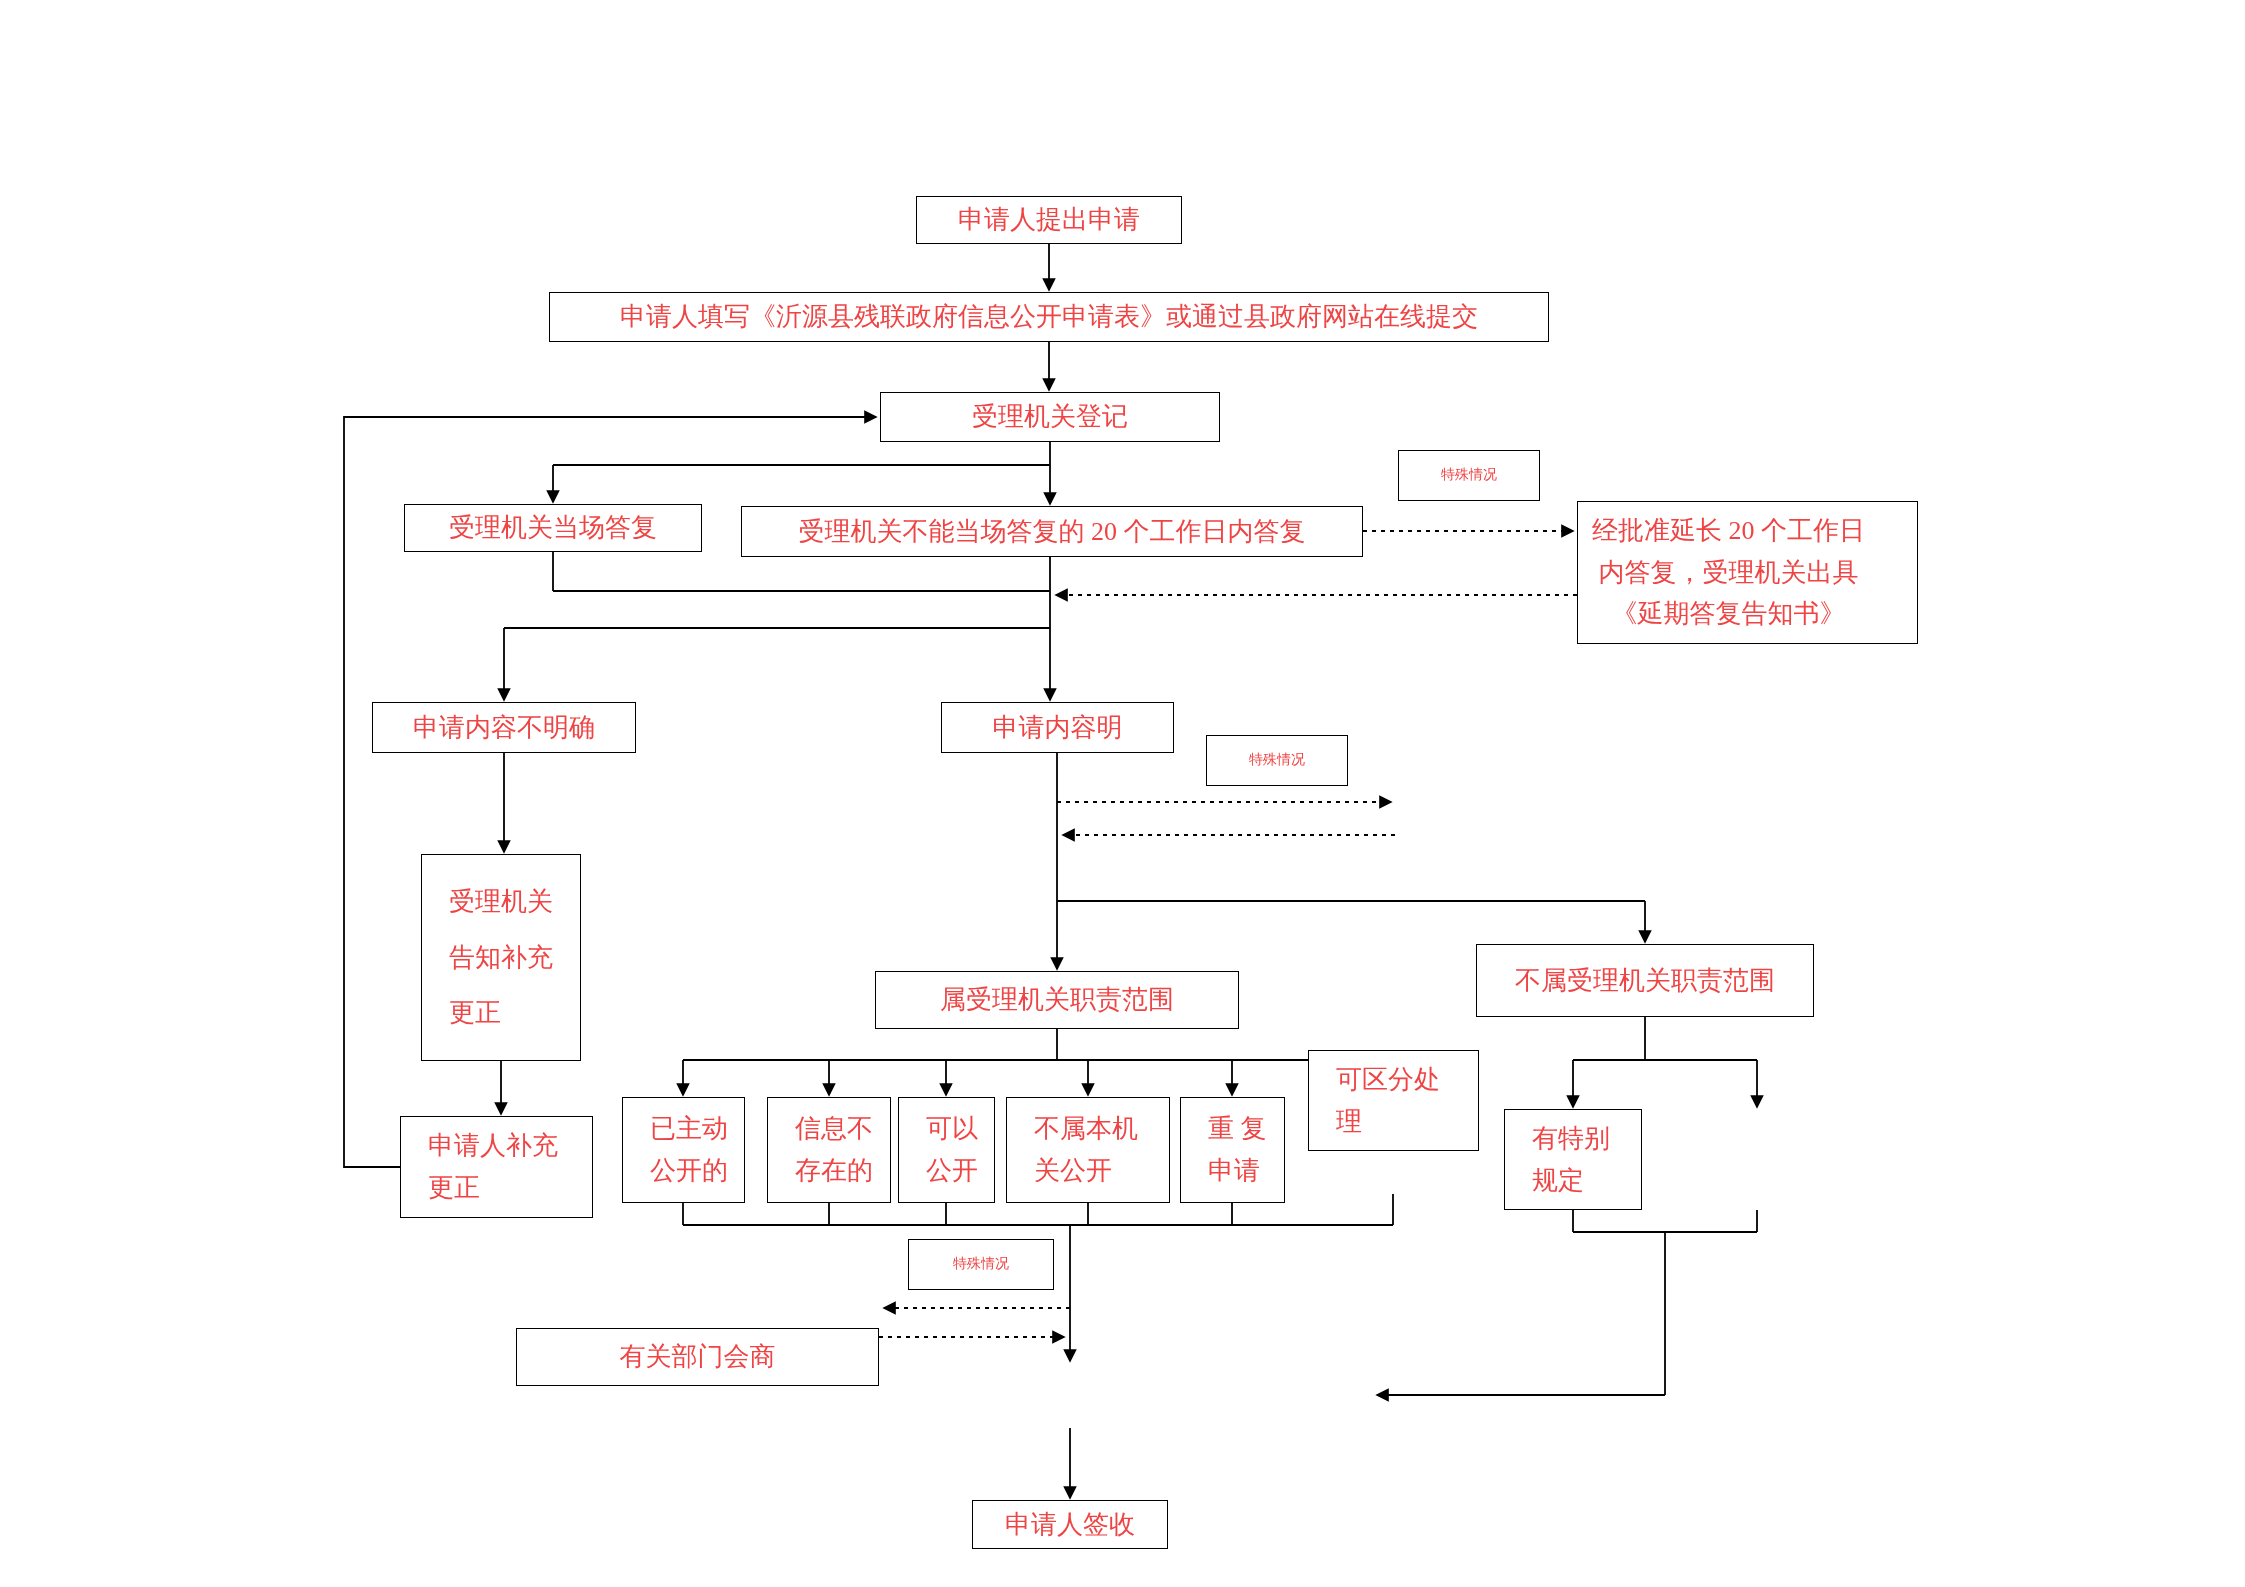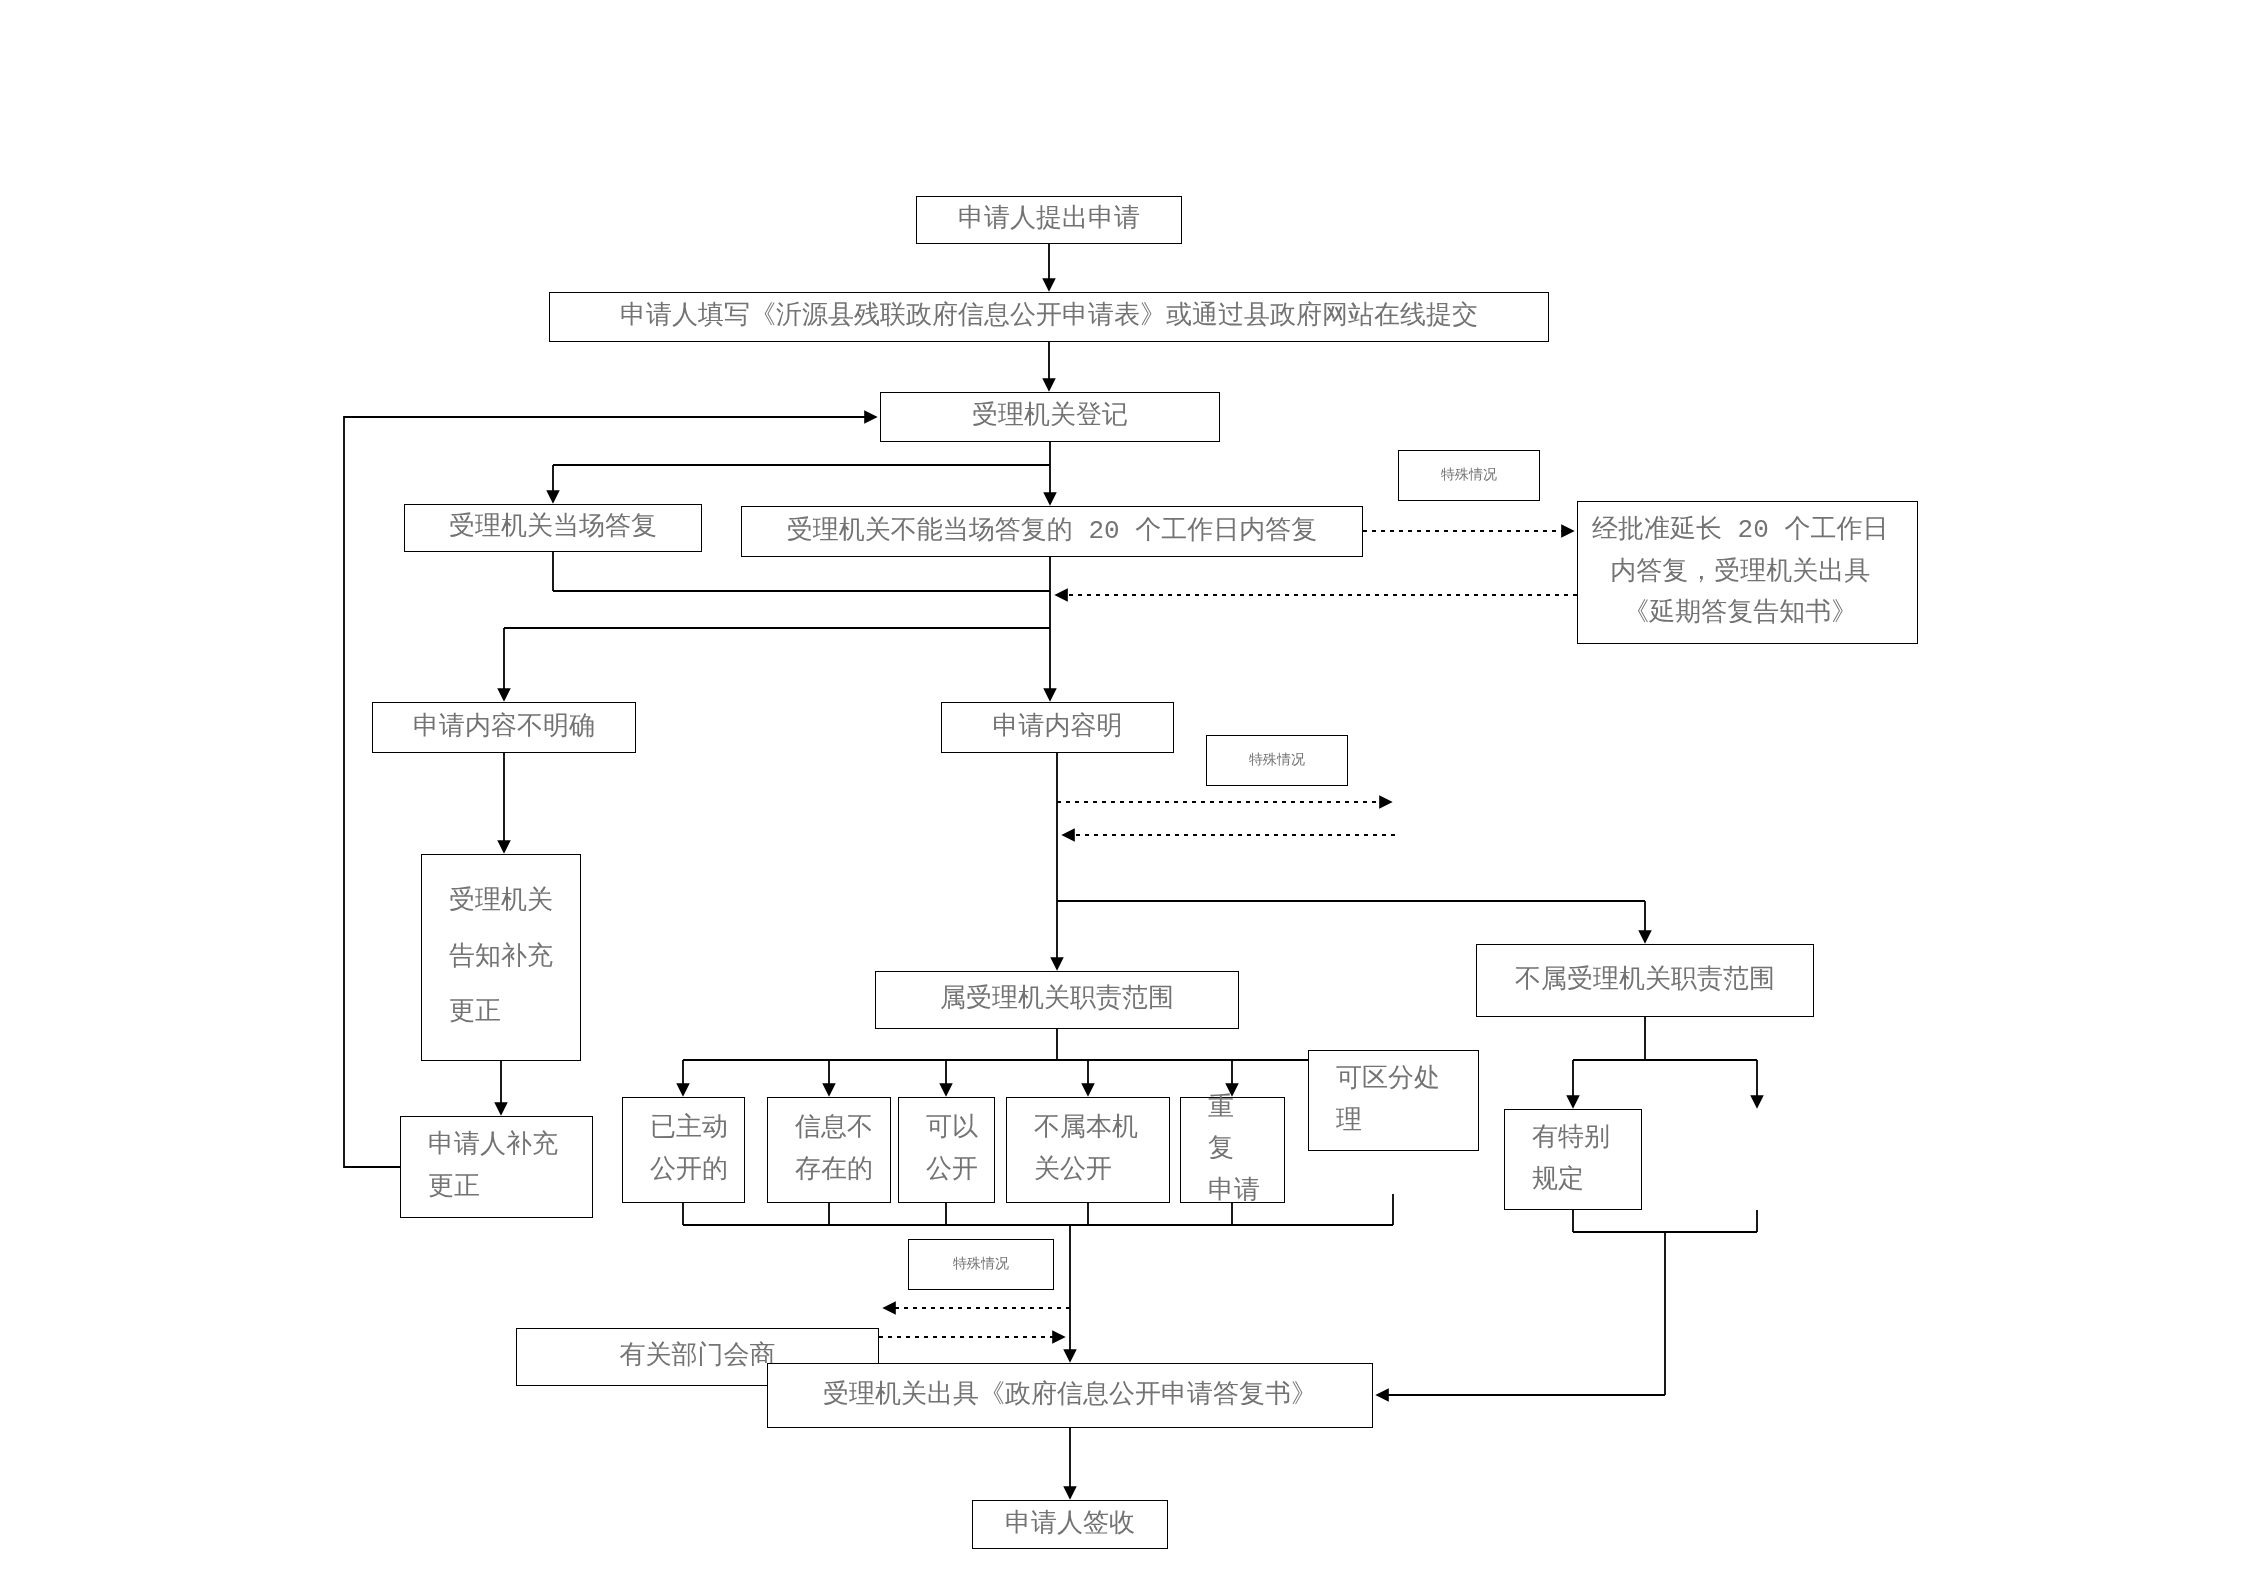--- a/index.html
+++ b/index.html
@@ -1,21 +1,21 @@
 <!DOCTYPE html>
 <html><head>
 <meta charset="utf-8">
 <style>
   html,body{margin:0;padding:0;background:#fff;}
   #canvas{
     position:relative;
     width:2245px;height:1587px;
     background:#ffffff;
-    font-family:Liberation Mono, monospace;
-    color:#737373;
+    font-family:Liberation Serif, serif;
+    color:#ef4444;
   }
   #wires{position:absolute;left:0;top:0;width:2245px;height:1587px;pointer-events:none;}
   .box{
     position:absolute;
     box-sizing:border-box;
     border:1.6px solid #000;
     background:#fff;
     display:flex;
     align-items:center;
     justify-content:center;
@@ -154,17 +154,16 @@
 理</div>
 
   <div class="box left" style="left:1504px;top:1109px;width:138px;height:101px">有特别
 规定</div>
 
 
   <div class="box small" style="left:908px;top:1239px;width:146px;height:51px">特殊情况</div>
 
   <div class="box" style="left:516px;top:1328px;width:363px;height:58px">有关部门会商</div>
 
-  <div class="box" style="left:767px;top:1363px;width:606px;height:65px">受理机关出具《政府信息公开申请答复书》</div>
 
   <div class="box" style="left:972px;top:1500px;width:196px;height:49px">申请人签收</div>
 
 </div>
 
 </body></html>

